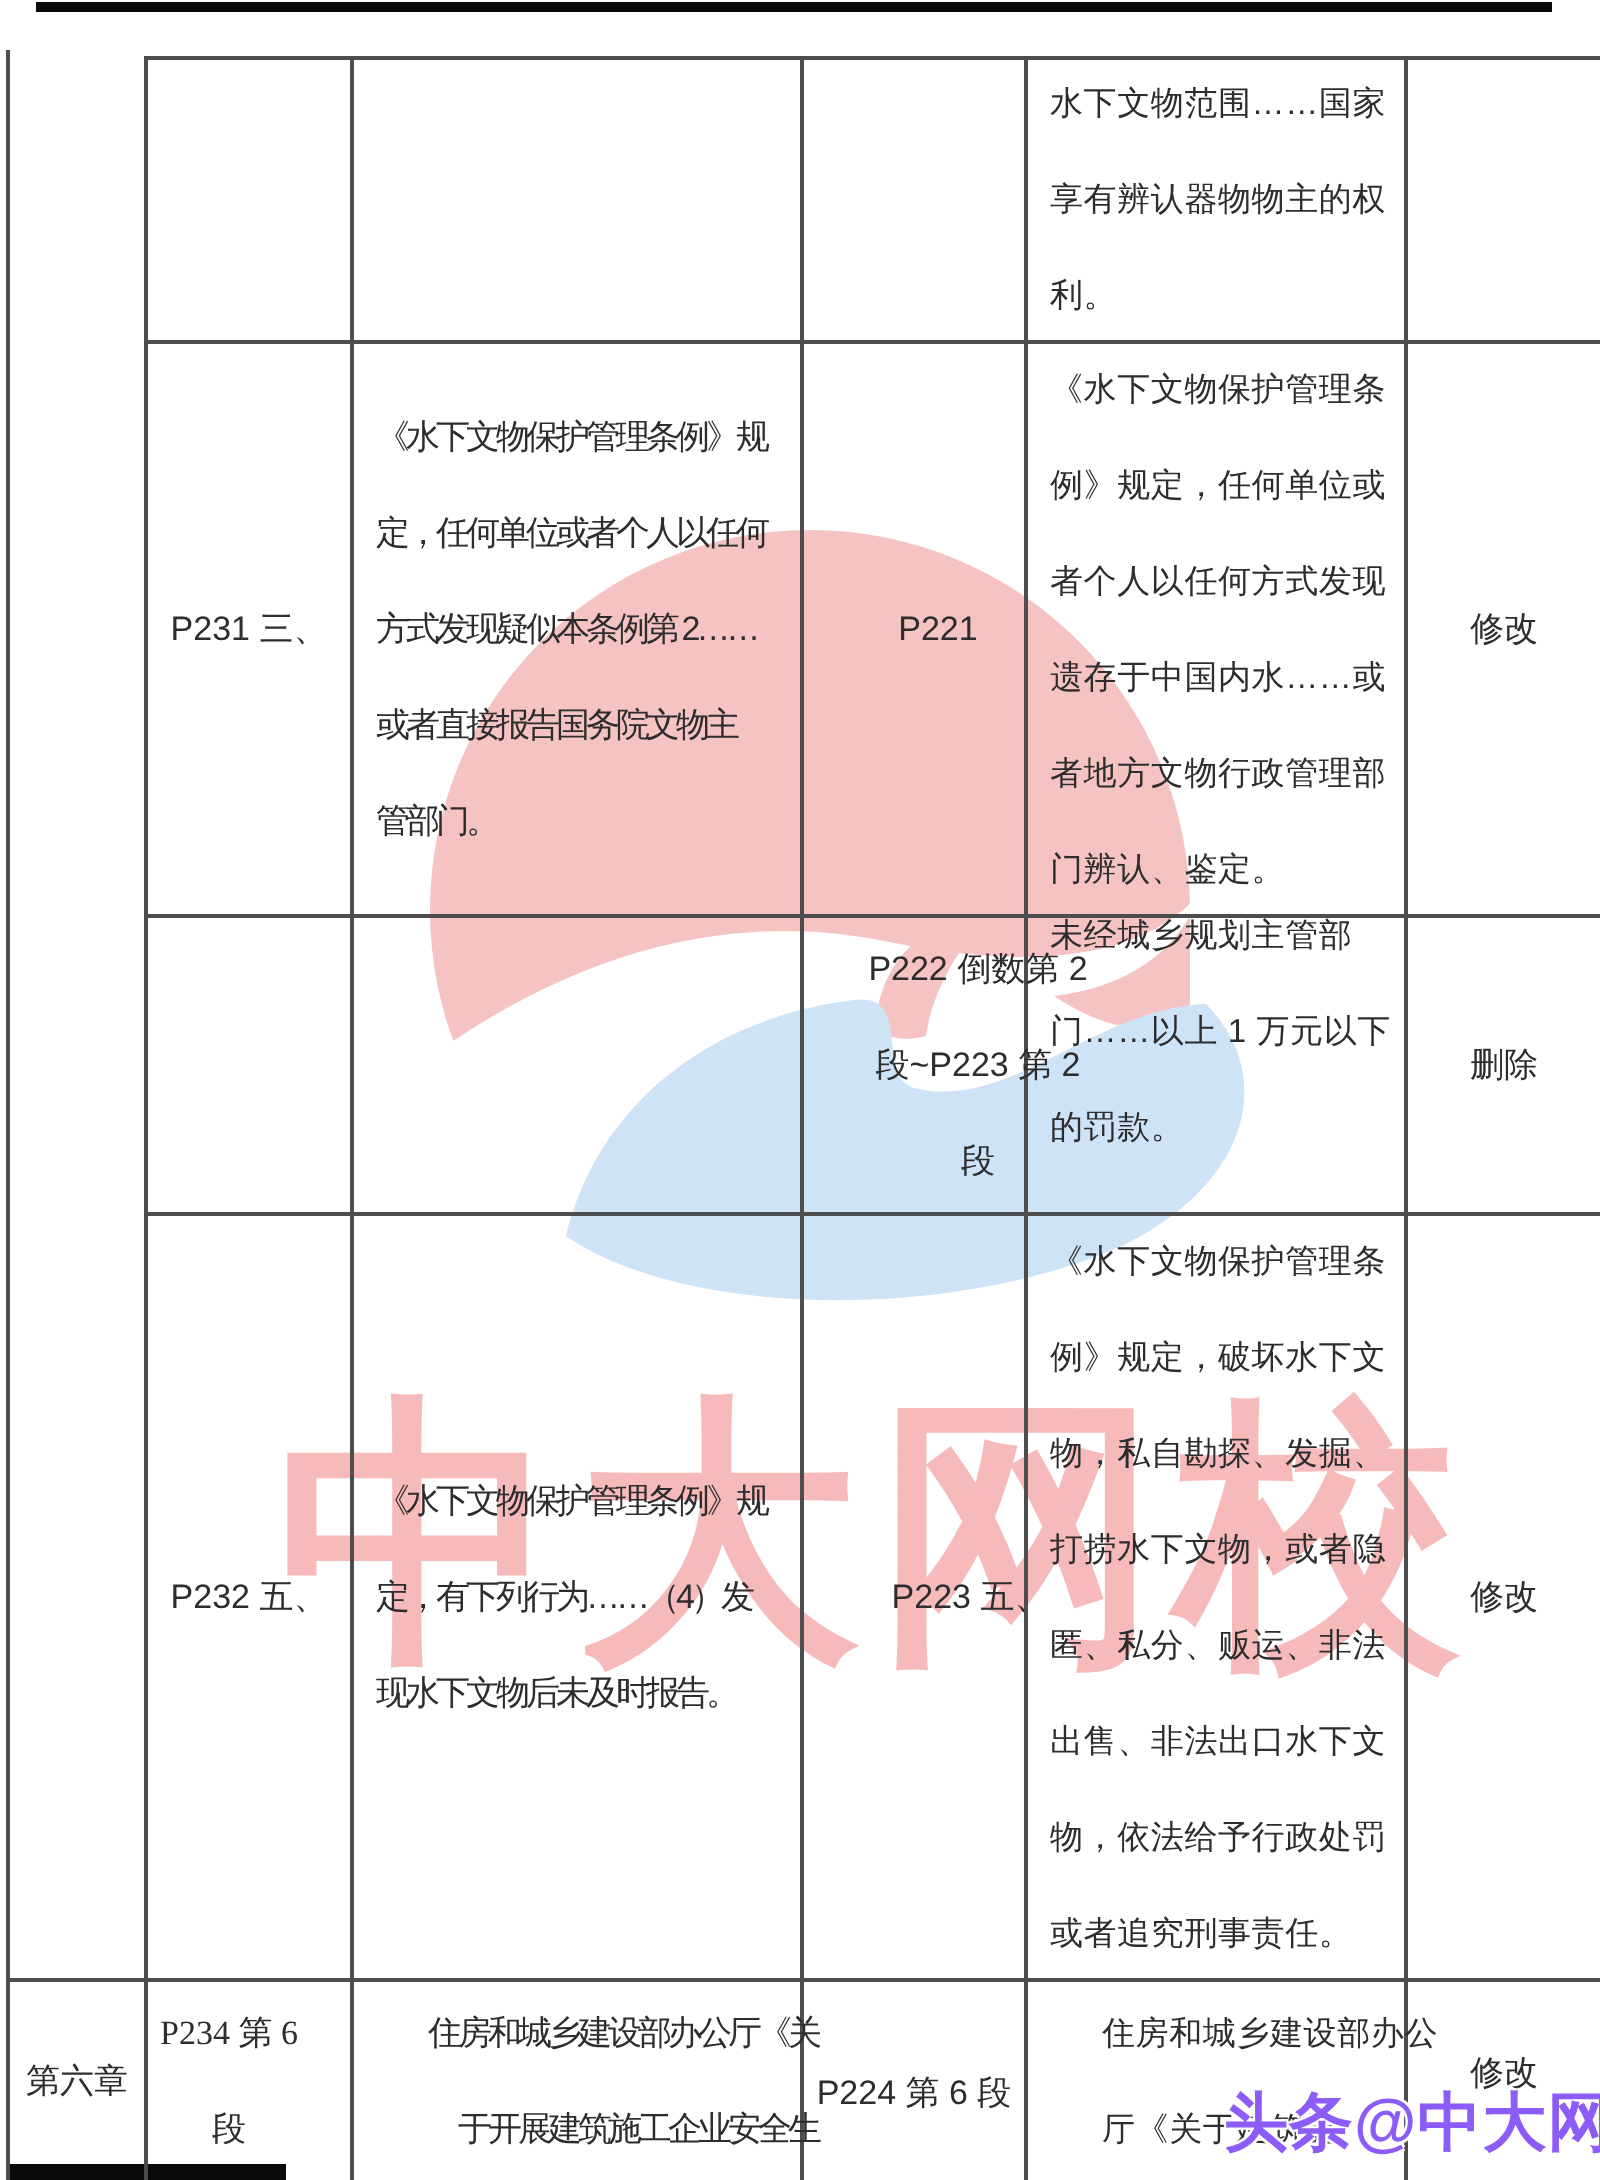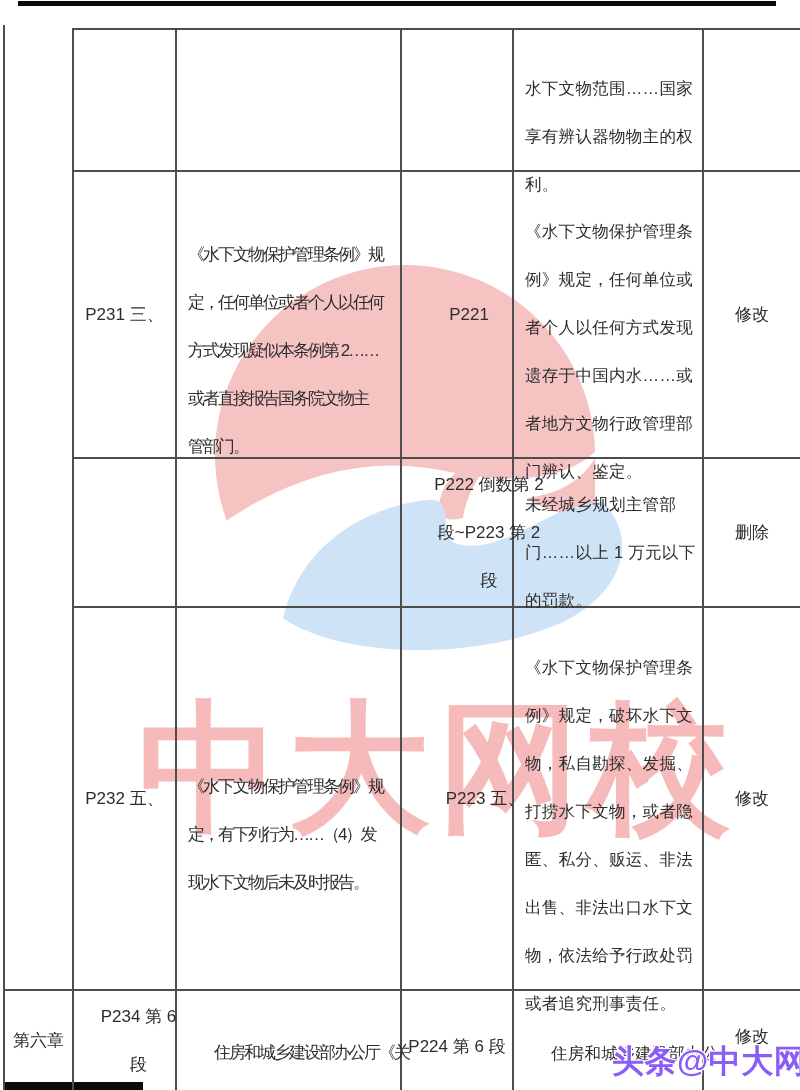--- a/index.html
+++ b/index.html
@@ -19,21 +19,21 @@
   .vline{width:2px;}
   .hline{height:2px;}
   .rule{position:absolute;background:#0a0a0a;z-index:2;}
   
   .cell{
     position:absolute;z-index:3;display:flex;align-items:center;
     font-size:17px;line-height:48px;
   }
   .cell .txt{white-space:pre;width:100%;}
   .c-center .txt{text-align:center;}
-  .c-left{padding-left:11px;padding-right:2px;margin-top:36px;}
+  .c-left{padding-left:11px;padding-right:2px;}
   .old-c .txt{letter-spacing:-2px;}
   .new-c{font-size:16.5px;}
   .new-c .txt{letter-spacing:0.3px;}
   
   .corner-mark{
     position:absolute;z-index:5;left:612px;top:1046px;
     font-size:32px;line-height:30px;font-weight:700;color:#8b5cf6;
     letter-spacing:0.5px;white-space:pre;
     text-shadow:0 0 2px #fff,1px 1px 0 #fff,-1px -1px 0 #fff,1px -1px 0 #fff,-1px 1px 0 #fff;
   }
@@ -135,21 +135,21 @@
 物，依法给予行政处罚
 或者追究刑事责任。</div>
   </div>
   <div class="cell c-center" style="left:704px;top:608px;width:96px;height:381px;">
     <div class="txt">修改</div>
   </div>
 
   <div class="cell c-center" style="left:5px;top:991px;width:67px;height:99px;border-radius:20px;">
     <div class="txt">第六章</div>
   </div>
-  <div class="cell c-center" style="left:88px;top:991px;width:101px;height:99px;">
+  <div class="cell c-center" style="left:64px;top:991px;width:101px;height:99px;font-family:Liberation Serif, serif;">
     <div class="txt">P234 第 6
 段</div>
   </div>
   <div class="cell c-left old-c" style="left:177px;top:991px;width:221px;height:99px;text-align:right;">
     <div class="txt">住房和城乡建设部办公厅《关
 于开展建筑施工企业安全生</div>
   </div>
   <div class="cell c-center" style="left:402px;top:991px;width:110px;height:111px;">
     <div class="txt">P224 第 6 段</div>
   </div>

